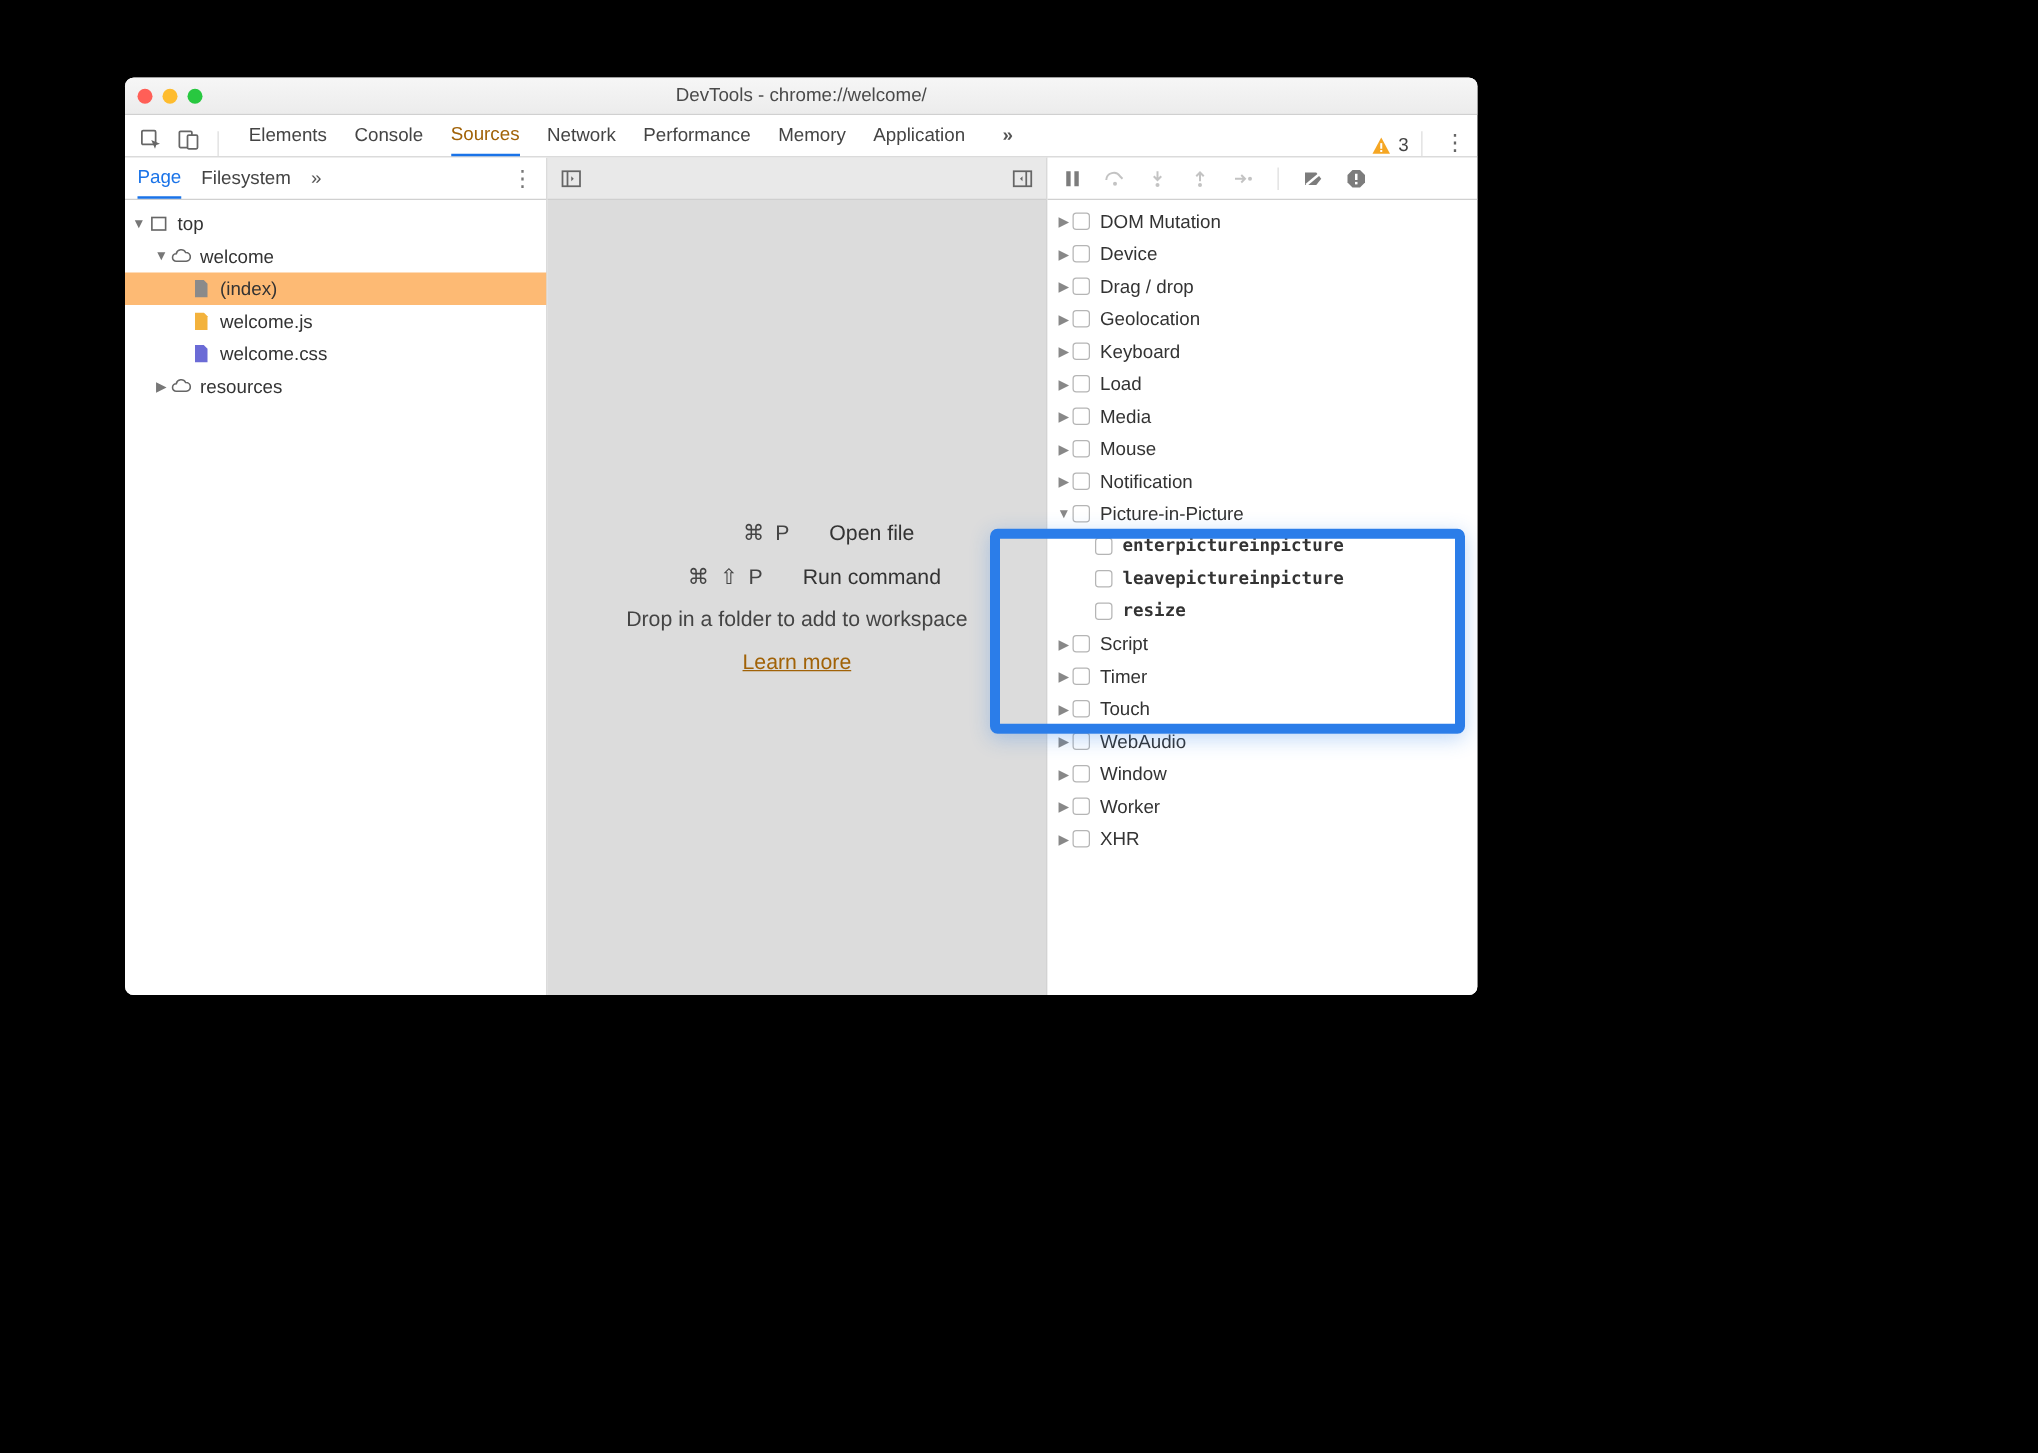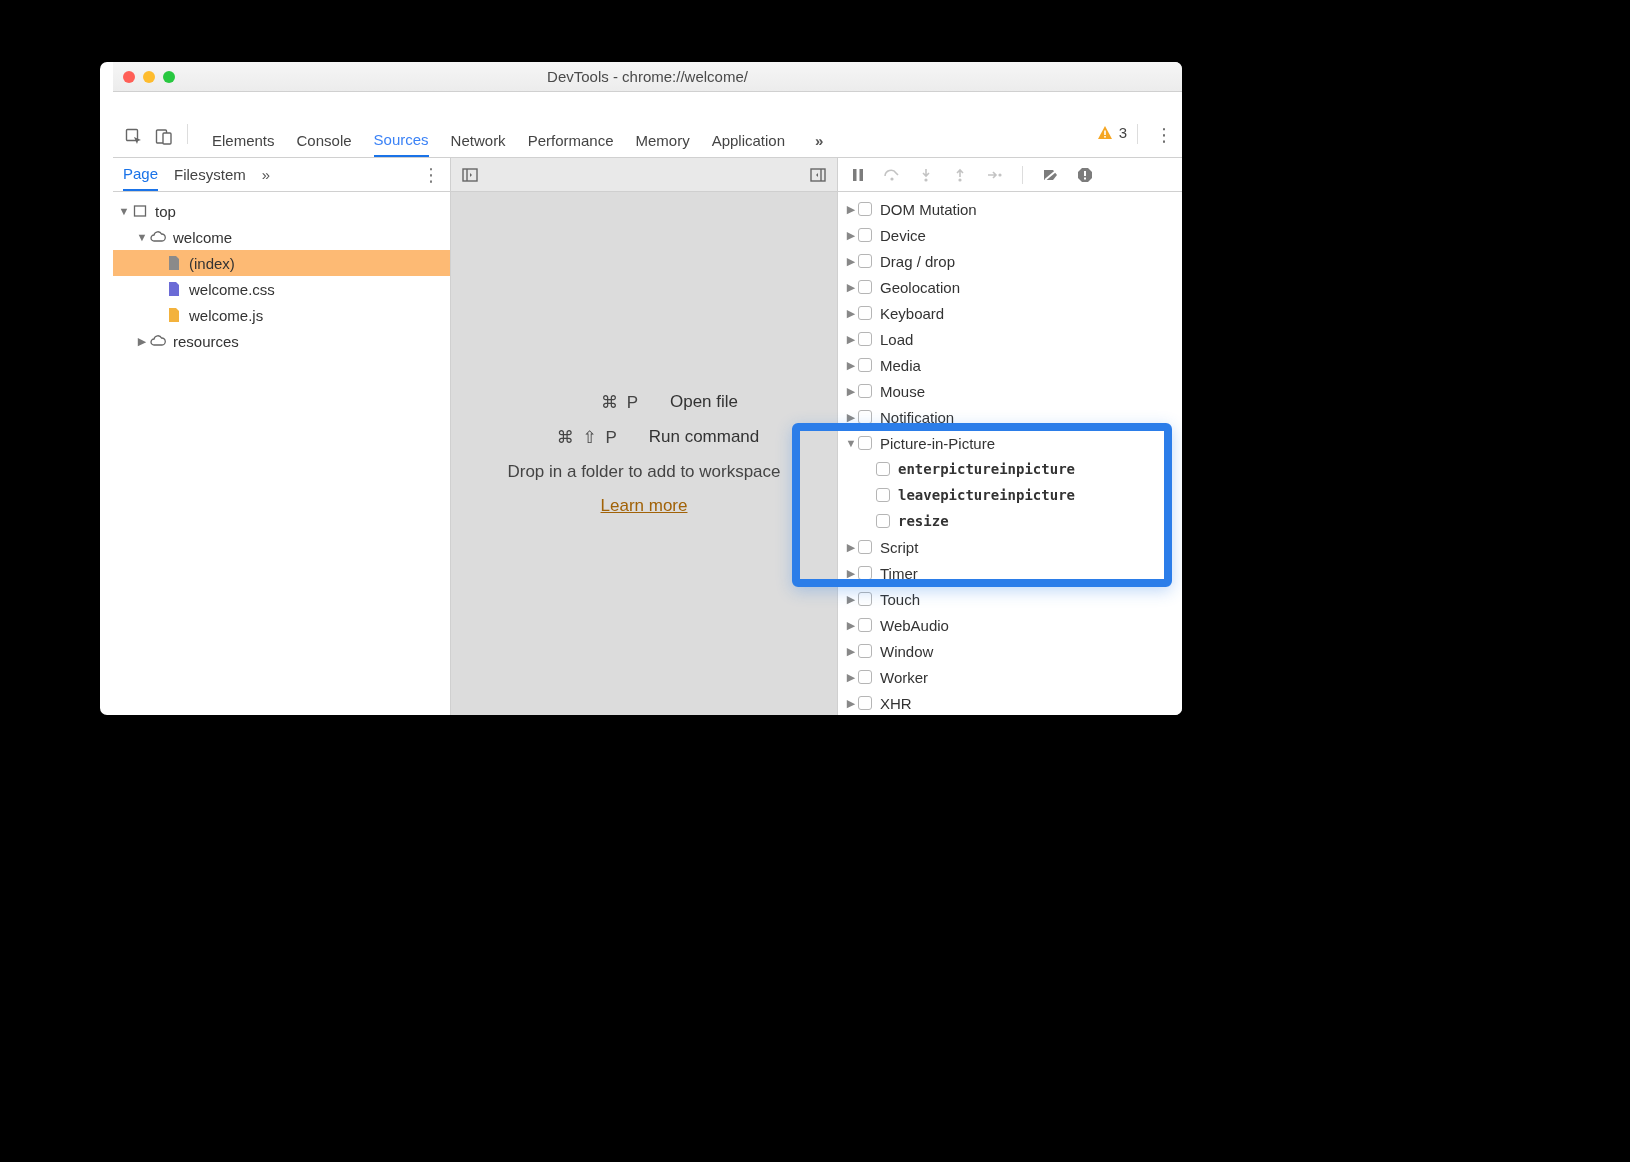--- a/index.html
+++ b/index.html
@@ -1,27 +1,27 @@
 <!DOCTYPE html>
 <html><head>
 <meta charset="utf-8">
 <style>
 * { margin:0; padding:0; box-sizing:border-box; font-family:-apple-system,BlinkMacSystemFont,"Segoe UI",Helvetica,Arial,sans-serif; }
 body { width:1630px; height:1162px; background:#000; position:relative; }
-.window { position:absolute; left:100px; top:62px; width:1082px; height:653px; background:#fff; border-radius:7px; box-shadow:0 18px 60px rgba(0,0,0,.5),0 0 0 1px rgba(0,0,0,.1); overflow:hidden; display:flex; flex-direction:column;padding-left:13px; }
+.window { position:absolute; left:100px; top:62px; width:1082px; height:734px; background:#fff; border-radius:7px; box-shadow:0 18px 60px rgba(0,0,0,.5),0 0 0 1px rgba(0,0,0,.1); overflow:hidden; display:flex; flex-direction:column; }
 .titlebar { height:30px; background:linear-gradient(#f6f6f6,#ececec); border-bottom:1px solid #d0d0d0; display:flex; align-items:center; padding:0 10px; position:relative; }
 .traffic { display:flex; gap:8px; }
 .traffic span { width:12px; height:12px; border-radius:50%; display:block; }
 .titlebar-title { position:absolute; left:0; right:0; text-align:center; font-size:15px; color:#4a4a4a; pointer-events:none; }
-.toolbar { height:34px; border-bottom:1px solid #d0d0d0; display:flex; align-items:flex-start; padding:0 8px; gap:4px; color:#555; font-size:15px;margin-top:32px; }
+.toolbar { height:34px; border-bottom:1px solid #d0d0d0; display:flex; align-items:flex-end; padding:0 8px; gap:4px; color:#555; font-size:15px; }
 .tb-iconbtn { width:26px; height:26px; display:flex; align-items:center; justify-content:center; color:#666; }
 .sep { width:1px; height:20px; background:#ddd; margin:0 6px; }
 .tabs { display:flex; gap:22px; margin-left:14px; flex:1; align-items:center; height:100%; }
 .tab { cursor:pointer; height:100%; display:flex; align-items:center; color:#444; }
-.tab.active { color:#3b82f6; border-bottom:2px solid #1a73e8; font-weight:400; }
+.tab.active { color:#a16207; border-bottom:2px solid #1a73e8; font-weight:400; }
 .tb-overflow { padding:0 8px; color:#555; font-weight:bold; }
 .warn-group { display:flex; align-items:center; gap:6px; margin-left:auto; }
 .warn-ico { color:#f5a623; }
 .warn-count { color:#444; font-size:15px; }
 .kebab { width:20px; text-align:center; color:#666; font-size:18px; margin-left:6px; }
 .body { flex:1; display:flex; overflow:hidden; }
 .panel-left { width:338px; border-right:1px solid #d0d0d0; display:flex; flex-direction:column; background:#fff; }
 .left-tabs { height:34px; border-bottom:1px solid #d0d0d0; display:flex; align-items:center; padding:0 10px; gap:16px; font-size:15px; color:#444; position:relative; }
 .left-tab.active { color:#1a73e8; border-bottom:2px solid #1a73e8; height:100%; display:flex; align-items:center; }
 .left-tab { cursor:pointer; }
@@ -136,32 +136,32 @@
           <span class="icon-slot">
               <svg width="12" height="14" viewBox="0 0 12 14">
                 <path d="M1 0h7l3 3v11H1z" fill="#8a8a8a"></path>
               </svg>
             </span>
           <span>(index)</span>
         </div>
         <div class="tree-row" style="padding-left:52px">
           <span class="icon-slot">
               <svg width="12" height="14" viewBox="0 0 12 14">
+                <path d="M1 0h7l3 3v11H1z" fill="#f3b23c"></path>
+              </svg>
+            </span>
+          <span>welcome.js</span>
+        </div>
+        <div class="tree-row" style="padding-left:52px">
+          <span class="icon-slot">
+              <svg width="12" height="14" viewBox="0 0 12 14">
                 <path d="M1 0h7l3 3v11H1z" fill="#6b6bd6"></path>
               </svg>
             </span>
           <span>welcome.css</span>
-        </div>
-        <div class="tree-row" style="padding-left:52px">
-          <span class="icon-slot">
-              <svg width="12" height="14" viewBox="0 0 12 14">
-                <path d="M1 0h7l3 3v11H1z" fill="#f3b23c"></path>
-              </svg>
-            </span>
-          <span>welcome.js</span>
         </div>
         <div class="tree-row" style="padding-left:22px">
           <span class="tw">▶</span>
           <span class="icon-slot">
               <svg width="16" height="12" viewBox="0 0 16 12" fill="none" stroke="#666" stroke-width="1.3">
                 <path d="M4 10a3 3 0 010-6 4 4 0 017.5-1A3 3 0 0112 10H4z"></path>
               </svg>
             </span>
           <span>resources</span>
         </div>

